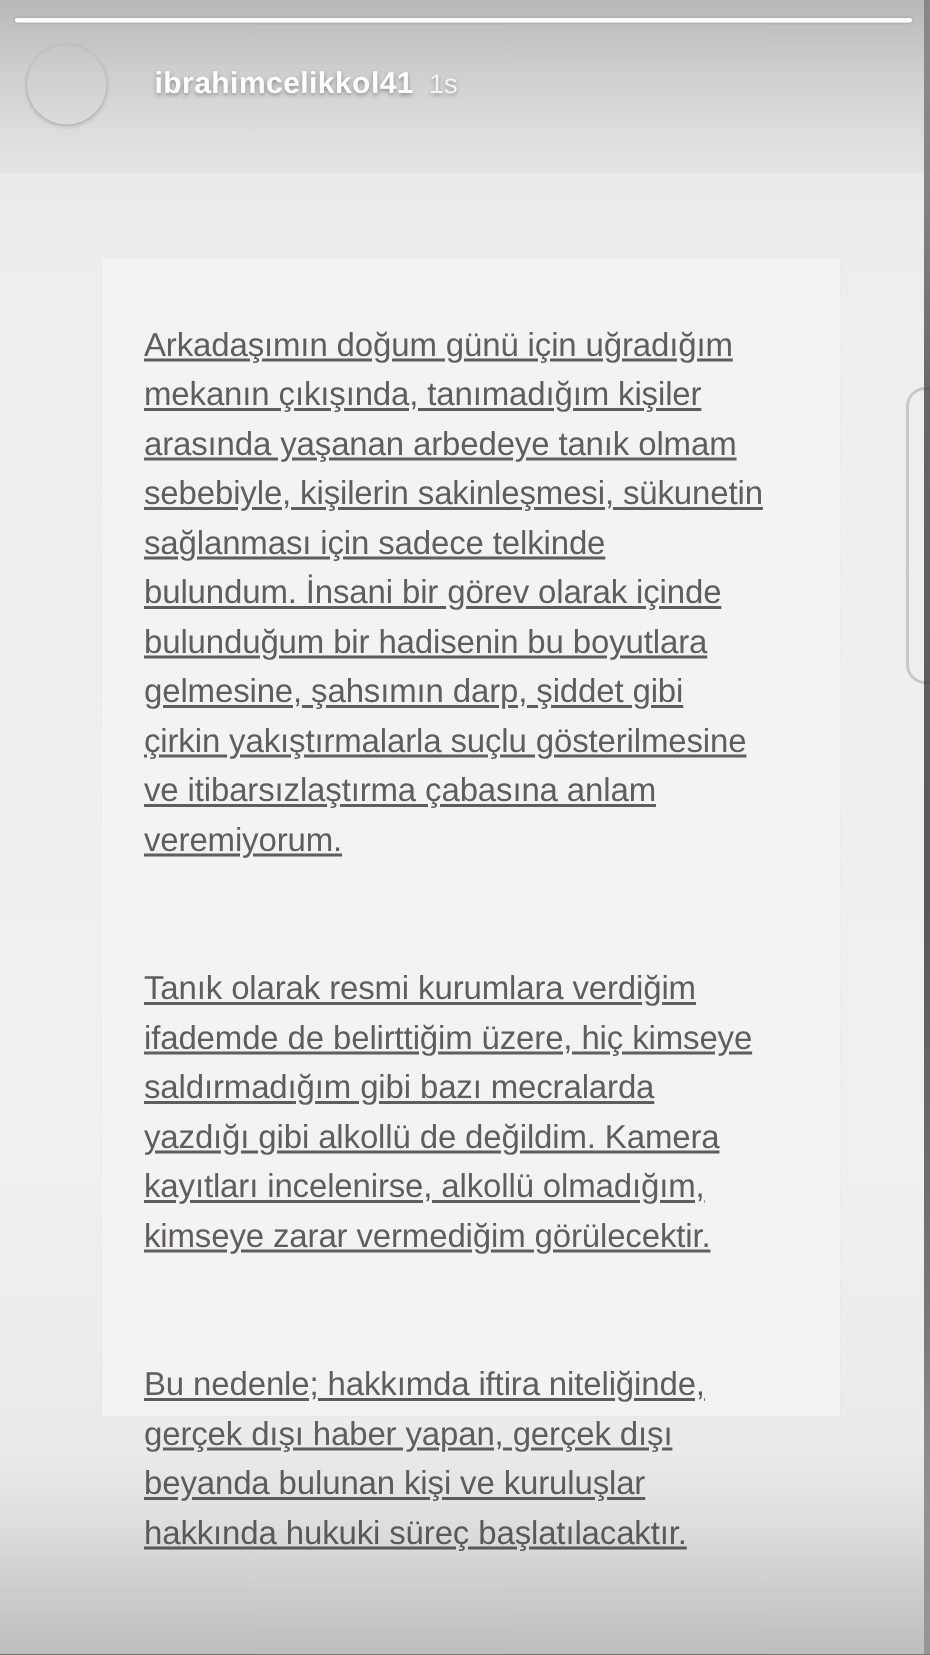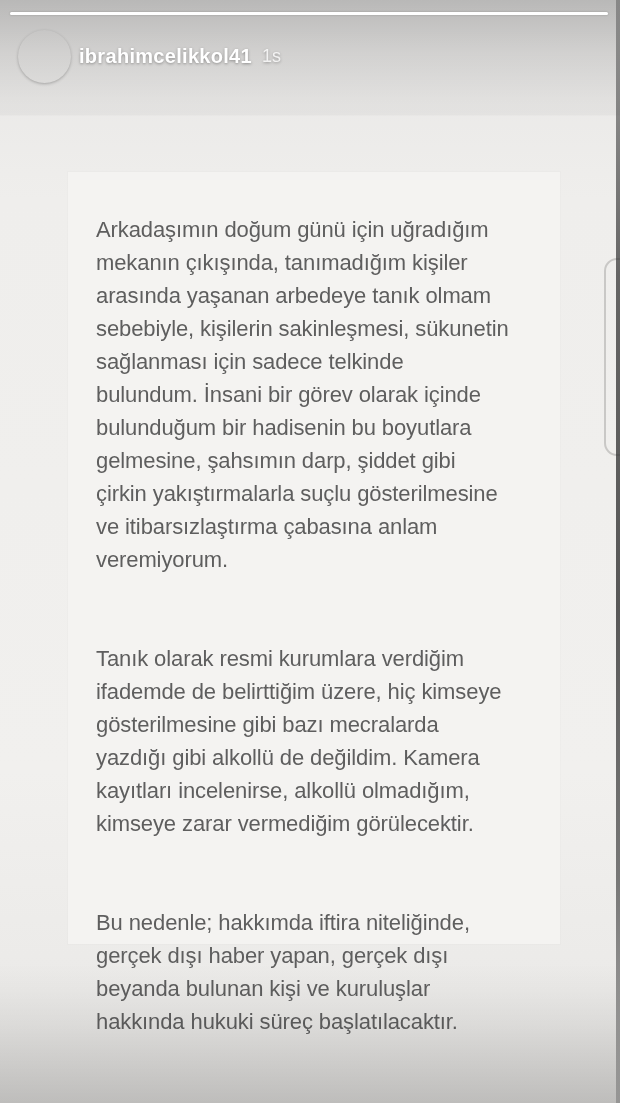--- a/index.html
+++ b/index.html
@@ -41,21 +41,21 @@
       radial-gradient(circle at 52% 55%, rgba(25,30,48,0.8) 0 6%, rgba(25,30,48,0) 14%),
       radial-gradient(circle at 25% 30%, #90a2bf 0 18%, rgba(144,162,191,0) 40%),
       radial-gradient(circle at 75% 70%, #aebcd2 0 20%, rgba(174,188,210,0) 45%),
       radial-gradient(circle at 20% 75%, #2e3750 0 14%, rgba(46,55,80,0) 35%),
       radial-gradient(circle at 80% 25%, #3a4souk 0 0, rgba(0,0,0,0) 0),
       linear-gradient(135deg,#5d6f8e 0%,#7d8fac 35%,#3b4560 60%,#93a3bc 100%);
     box-shadow:0 1px 3px rgba(0,0,0,0.25);
     flex:0 0 auto;
   }
   .username{
-    margin-left:8px;
+    margin-left:32px;
     color:#ffffff;font-size:20px;font-weight:bold;letter-spacing:0.3px;
     text-shadow:0 1px 3px rgba(0,0,0,0.35);
     white-space:nowrap;
   }
   .timestamp{
     margin-left:10px;
     color:rgba(255,255,255,0.82);font-size:18px;
     text-shadow:0 1px 3px rgba(0,0,0,0.3);
   }
   
@@ -63,21 +63,21 @@
     position:absolute;left:68px;top:172px;width:492px;height:772px;
     background:#f4f3f1;
     box-shadow:0 0 0 1px rgba(0,0,0,0.012);
   }
   .paper .text{
     position:absolute;left:28px;top:8px;width:458px;
     color:#5e5e5e;
     font-size:22px;line-height:33px;letter-spacing:-0.1px;
     white-space:pre-line;
   }
-  .paper .text p{margin:0 0 33px 0;}
+  .paper .text p{margin:0 0 33px 0;text-decoration:underline;}
   .paper .text p:last-child{margin-bottom:0;}
   
   .edge-frame{
     position:absolute;left:604px;top:258px;width:40px;height:194px;
     border:2px solid #c9c8c6;border-radius:13px;
     background:transparent;
   }
   
   .edge-shadow{
     position:absolute;right:0;top:0;width:4px;height:1103px;
@@ -100,21 +100,21 @@
 sebebiyle, kişilerin sakinleşmesi, sükunetin
 sağlanması için sadece telkinde
 bulundum. İnsani bir görev olarak içinde
 bulunduğum bir hadisenin bu boyutlara
 gelmesine, şahsımın darp, şiddet gibi
 çirkin yakıştırmalarla suçlu gösterilmesine
 ve itibarsızlaştırma çabasına anlam
 veremiyorum.</p>
       <p>Tanık olarak resmi kurumlara verdiğim
 ifademde de belirttiğim üzere, hiç kimseye
-gösterilmesine gibi bazı mecralarda
+saldırmadığım gibi bazı mecralarda
 yazdığı gibi alkollü de değildim. Kamera
 kayıtları incelenirse, alkollü olmadığım,
 kimseye zarar vermediğim görülecektir.</p>
       <p>Bu nedenle; hakkımda iftira niteliğinde,
 gerçek dışı haber yapan, gerçek dışı
 beyanda bulunan kişi ve kuruluşlar
 hakkında hukuki süreç başlatılacaktır.</p>
     </div>
   </div>
 

